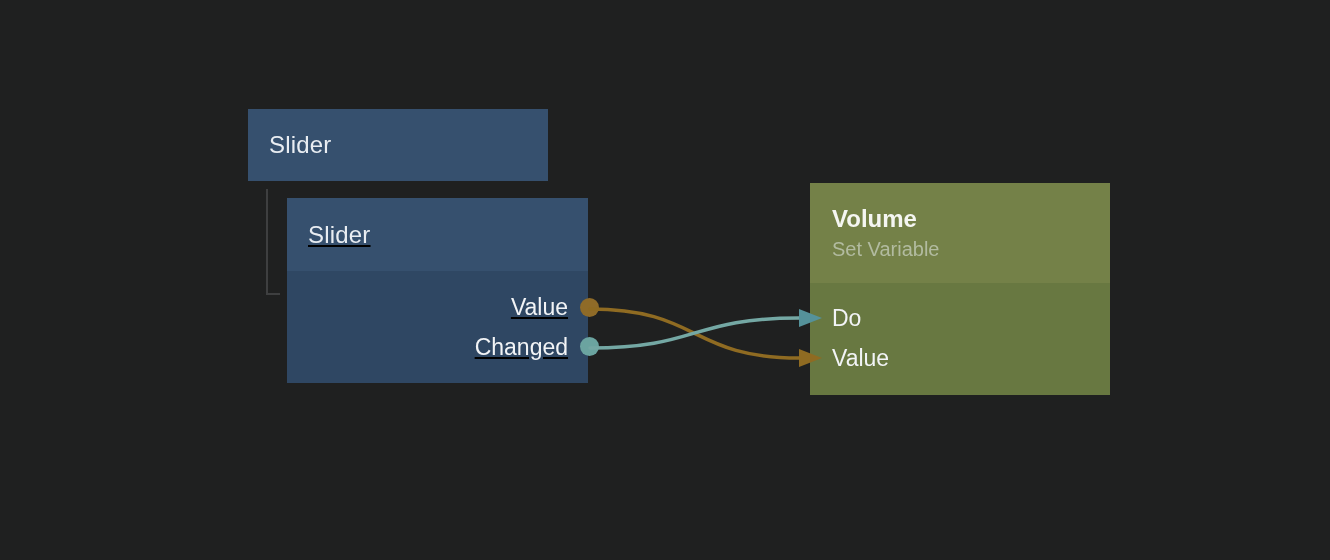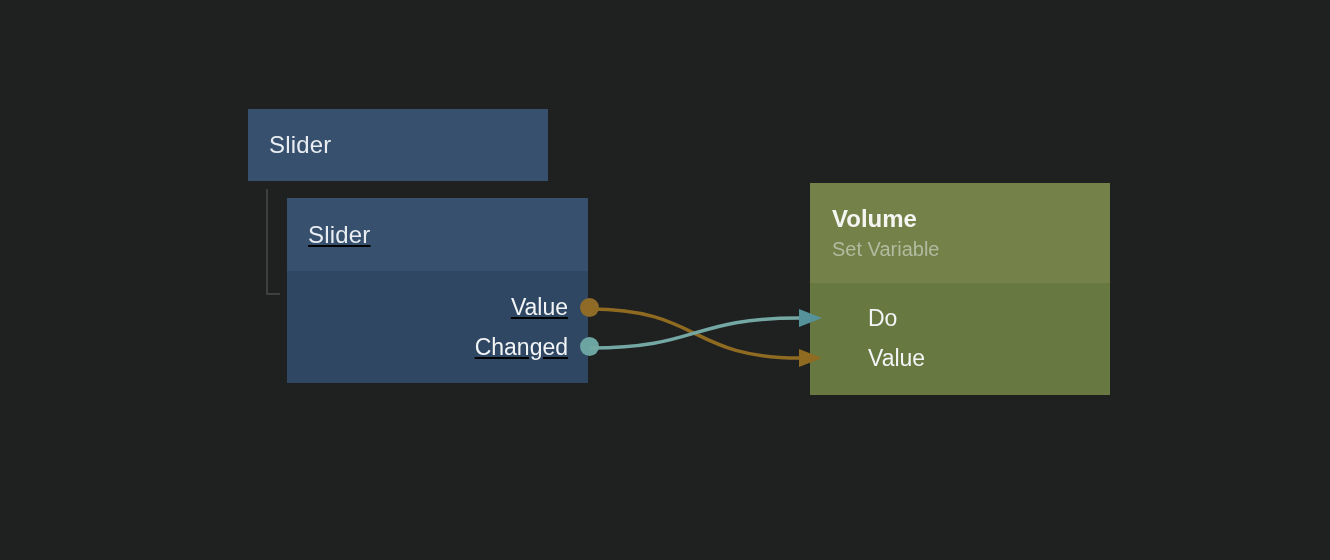--- a/index.html
+++ b/index.html
@@ -48,21 +48,21 @@
   }
   .slider-header {
     height: 73px;
     background: var(--blue-node-header);
     display: flex; align-items: center;
     padding-left: 21px;
   }
   .slider-body { padding-top: 16px; }
   .port-row {
     height: 40px;
-    display: flex; align-items: center; margin-left: 36px;
+    display: flex; align-items: center;
   }
   .port-row.out { justify-content: flex-end; padding-right: 20px; }
   .port-label {
     font-size: 23px;
     color: var(--port-label);
   }
   .port-dot {
     position: absolute;
     width: 19px; height: 19px;
     border-radius: 50%;

